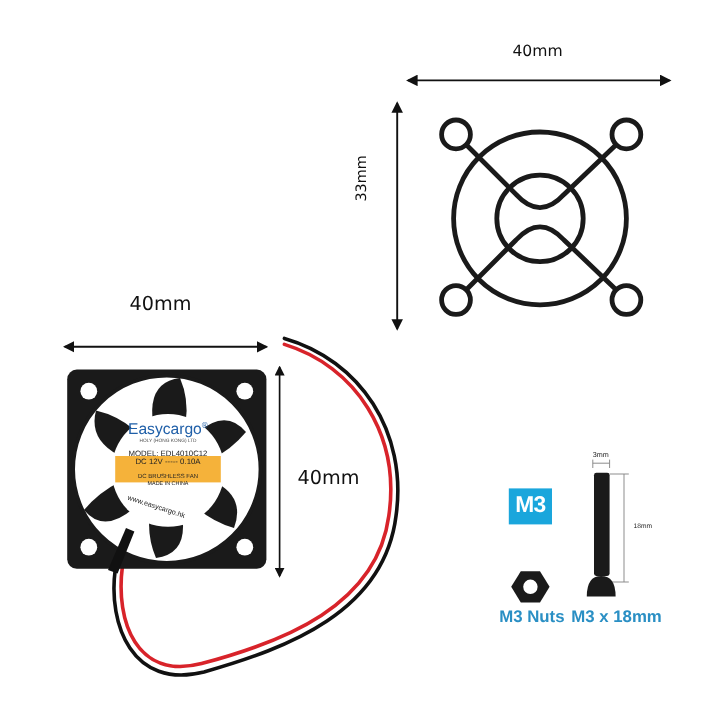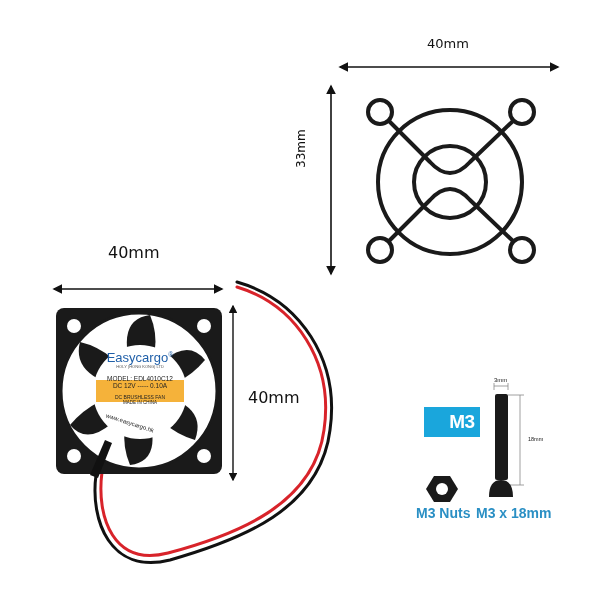--- a/index.html
+++ b/index.html
@@ -3,21 +3,21 @@
 <meta charset="utf-8">
 <style>
   html, body { margin:0; padding:0; background:#ffffff; }
   body { width:600px; height:600px; position:relative; overflow:hidden; font-family:"Liberation Sans", sans-serif; }
   .abs { position:absolute; }
   .dim-label { font-family:"DejaVu Sans", sans-serif; color:#111; }
   #grill-w-label { left:427px; top:36px; font-size:13px; }
   #grill-h-label { left:294px; top:168px; font-size:12px; transform:rotate(-90deg); transform-origin:left top; }
   #fan-w-label { left:108px; top:243px; font-size:16px; }
   #fan-h-label { left:248px; top:388px; font-size:16px; }
-  #m3-badge { left:424px; top:407px; width:36px; height:30px; background:#1aa6dc; color:#fff; font-weight:bold; font-size:19px; display:flex; align-items:center; justify-content:center; letter-spacing:-0.5px;padding-left:20px; }
+  #m3-badge { left:424px; top:407px; width:36px; height:30px; background:#1aa6dc; color:#fff; font-weight:bold; font-size:19px; display:flex; align-items:center; justify-content:center; letter-spacing:-0.5px; }
   .hw-label { color:#2a8fc4; font-weight:bold; font-size:14px; }
   #nuts-label { left:416px; top:505px; }
   #screw-label { left:476px; top:505px; }
   #screw-d-label { left:494px; top:377px; font-size:6px; color:#222; }
   #screw-l-label { left:528px; top:436px; font-size:5.5px; color:#222; }
   svg { position:absolute; left:0; top:0; }
   .fan-text { position:absolute; text-align:center; width:120px; font-family:"Liberation Sans", sans-serif; }
 </style>
 </head>
 <body>

